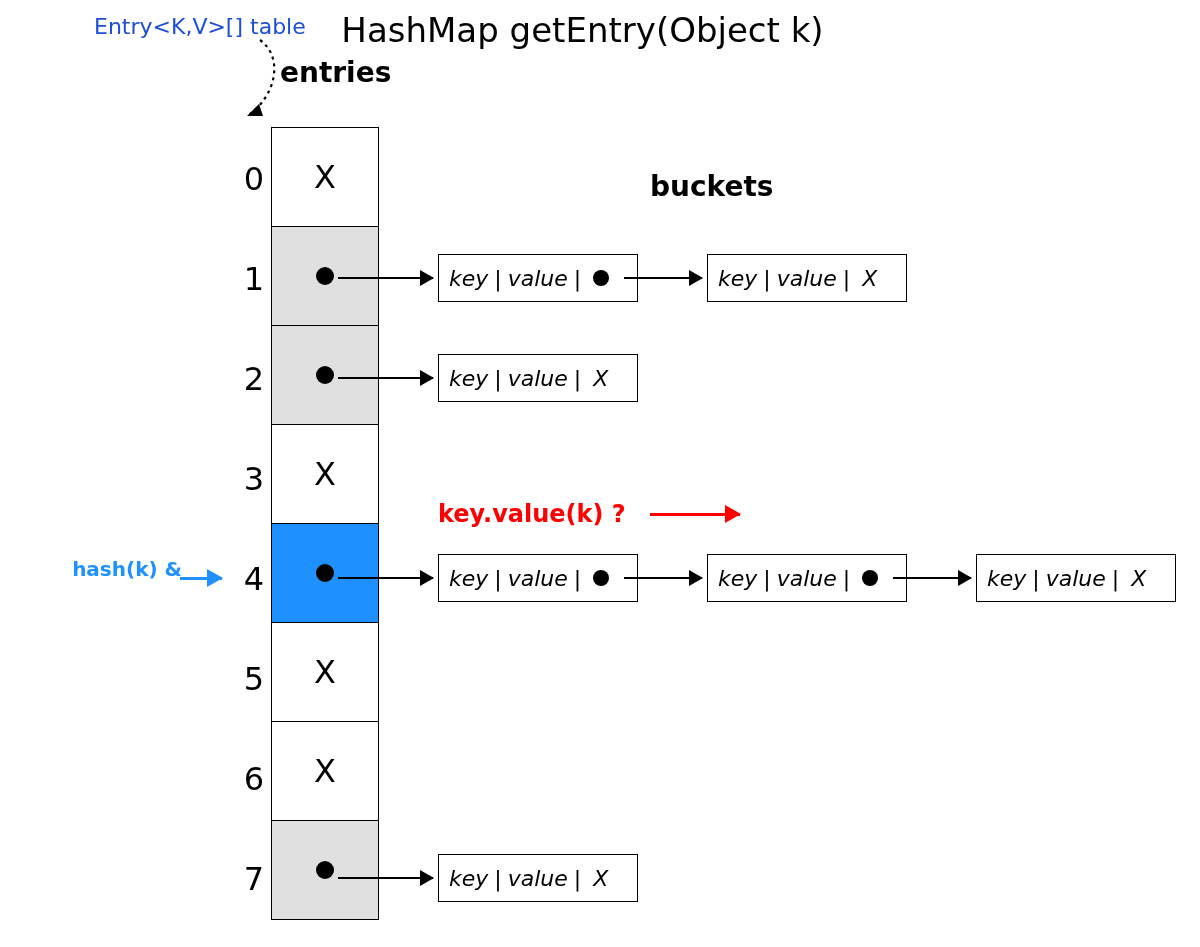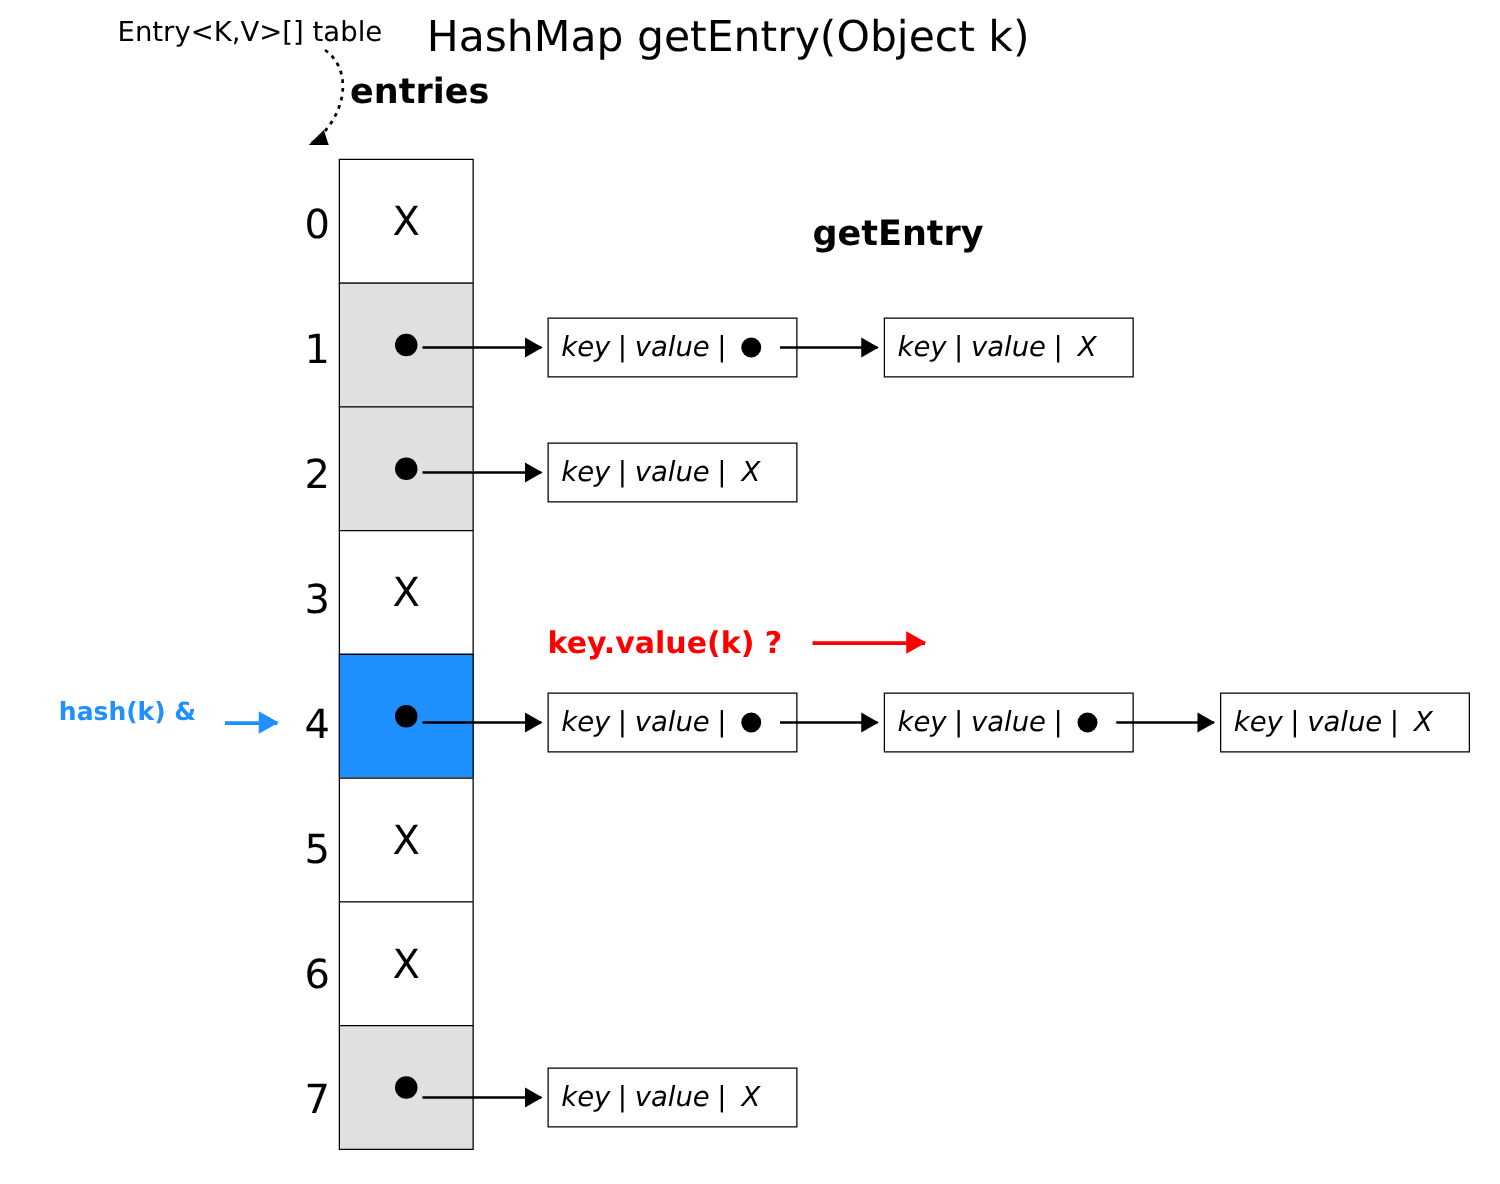--- a/index.html
+++ b/index.html
@@ -18,21 +18,21 @@
     top: 10px;
     left: 0;
     width: 1165px;
     text-align: center;
     font-size: 34px;
   }
   .entry-label {
     position: absolute;
     top: 14px;
     left: 94px;
-    color: #000000;
+    color: #1d4ed8;
     font-size: 22px;
   }
   .buckets-label {
     position: absolute;
     top: 56px;
     left: 280px;
     font-weight: bold;
     font-size: 28px;
   }
   .entries-label {
@@ -135,21 +135,21 @@
     border-top: 9px solid transparent;
     border-bottom: 9px solid transparent;
   }
 
   
   .bluelabel {
     position: absolute;
     color: #1e90ff;
     font-weight: bold;
     font-size: 20px;
-    text-align: center;
+    text-align: right;
     line-height: 1.15;
   }
   .bluearrow {
     position: absolute;
     height: 3px;
     background: #1e90ff;
   }
   .bluearrow::after {
     content: "";
     position: absolute;
@@ -169,21 +169,21 @@
     height: 90px;
     pointer-events: none;
   }
 </style>
 </head>
 <body>
 
 <div class="title">HashMap getEntry(Object k)</div>
 <div class="entry-label">Entry&lt;K,V&gt;[] table</div>
 <div class="buckets-label">entries</div>
-<div class="entries-label">getEntry</div>
+<div class="entries-label">buckets</div>
 
 <svg class="curve" viewBox="0 0 60 90">
   <path d="M25,2 C50,20 40,60 12,78" stroke="#000" stroke-width="2.2" fill="none" stroke-dasharray="3 4"></path>
   <polygon points="12,78 24,66 28,78" fill="#000"></polygon>
 </svg>
 
 <div class="idx" style="top:160px">0</div>
 <div class="idx" style="top:260px">1</div>
 <div class="idx" style="top:360px">2</div>
 <div class="idx" style="top:460px">3</div>

